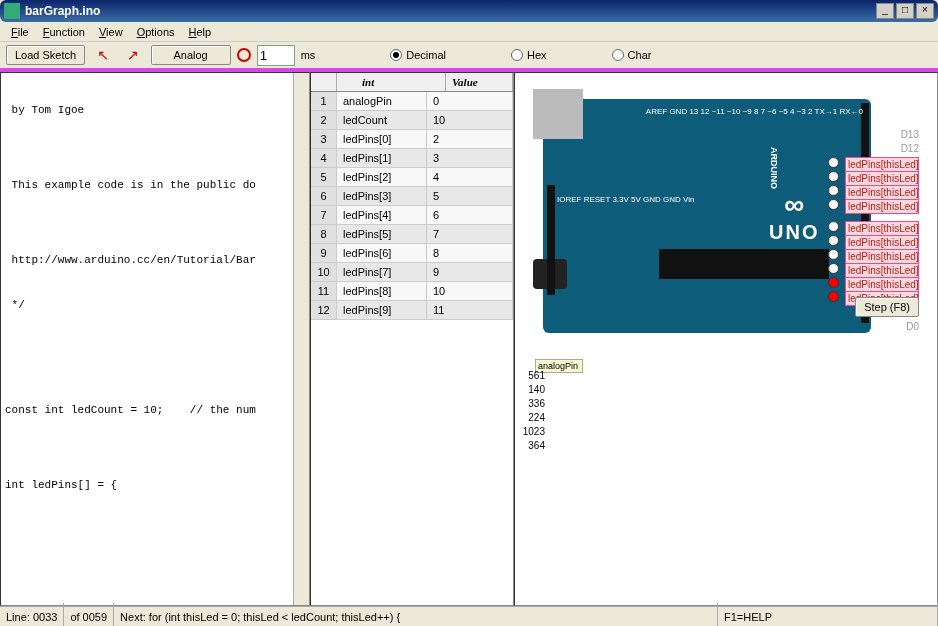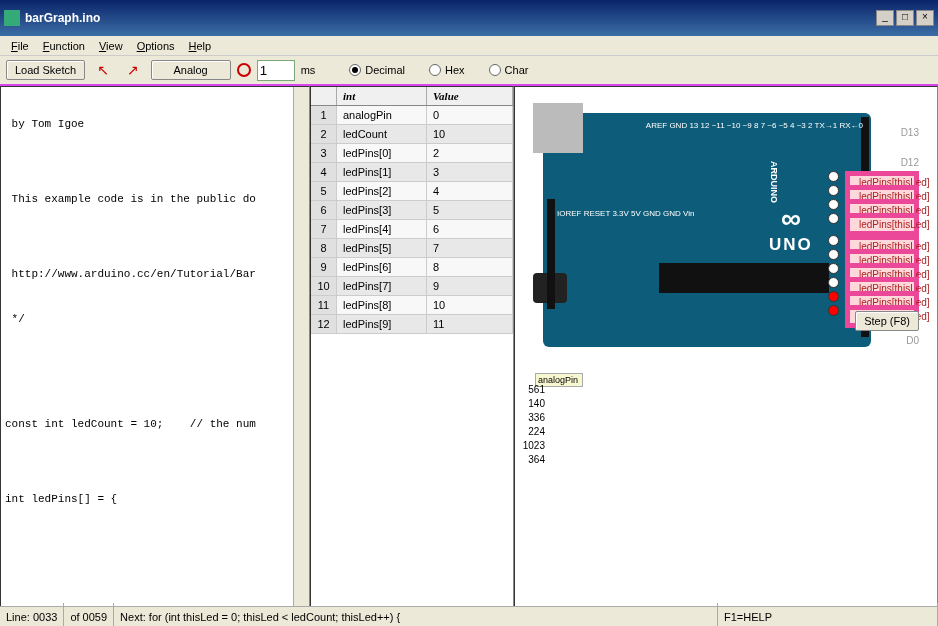--- a/index.html
+++ b/index.html
@@ -1,78 +1,78 @@
 <!DOCTYPE html>
 <html><head>
 <meta charset="utf-8">
 <style>
 * { box-sizing: border-box; margin: 0; padding: 0; }
 body { font-family: "Segoe UI", Arial, sans-serif; font-size: 11px; background: #ece9d8; width: 938px; height: 626px; overflow: hidden; position: relative; }
 
 
-.titlebar { background: linear-gradient(#0a246a, #3b6ea5); color: #fff; height: 36px; display: flex; align-items: center; padding: 0 4px; }
+.titlebar { background: linear-gradient(#0a246a, #3b6ea5); color: #fff; height: 22px; display: flex; align-items: center; padding: 0 4px; border-radius: 6px; }
 .titlebar .icon { width: 16px; height: 16px; background: #3a7; margin-right: 5px; }
 .titlebar .title { flex: 1; font-weight: bold; font-size: 12px; }
 .winbtn { width: 18px; height: 16px; background: #d4d0c8; border: 1px solid #888; margin-left: 2px; text-align: center; line-height: 12px; color: #000; font-size: 10px; font-family: Arial; }
 
 
 .menubar { background: #ece9d8; height: 20px; display: flex; align-items: center; padding: 0 4px; border-bottom: 1px solid #ccc; }
 .menuitem { padding: 2px 7px; cursor: default; }
 .menuitem:first-letter { text-decoration: underline; }
 
 
-.toolbar { background: #ece9d8; height: 30px; display: flex; align-items: center; padding: 0 6px; gap: 6px; border-bottom: 2px solid #d946ef; }
+.toolbar { background: #ece9d8; height: 30px; display: flex; align-items: center; padding: 0 6px; gap: 6px; border-bottom: 4px solid #d946ef; }
 .btn { background: #ece9d8; border: 1px solid #888; border-radius: 2px; padding: 3px 8px; font-size: 11px; box-shadow: inset 1px 1px 0 #fff; }
 .arrow { font-size: 14px; color: #c00; padding: 0 6px; }
 .redcircle { width: 14px; height: 14px; border: 2px solid #c00; border-radius: 50%; }
 .timin { width: 38px; border: 1px solid #7a7; padding: 2px; }
 .radio-group { display: flex; gap: 24px; align-items: center; }
-.radio-opt { display: flex; align-items: flex-end; gap: 4px; }
+.radio-opt { display: flex; align-items: flex-end; gap: 4px; margin-left: 41px; }
 .radio-circle { width: 12px; height: 12px; border: 1px solid #666; border-radius: 50%; display: flex; align-items: center; justify-content: center; background: #fff; }
 .radio-dot { width: 6px; height: 6px; background: #000; border-radius: 50%; }
 
 
 .main { display: flex; height: 534px; }
 .codepane { width: 310px; background: #fff; border: 1px inset #888; font-family: "Courier New", monospace; font-size: 11px; line-height: 15px; white-space: pre; overflow: hidden; position: relative; }
 .codeline { padding: 0 4px; }
 .codepane .vscroll { position: absolute; right: 0; top: 0; bottom: 0; width: 16px; background: #ece9d8; border-left: 1px solid #aaa; }
 
 
 .tablepane { width: 204px; background: #fff; border: 1px inset #888; }
 .thead { display: flex; background: #f0f0f0; border-bottom: 1px solid #888; }
 .th { padding: 3px 6px; font-style: italic; font-weight: bold; font-family: Georgia, serif; border-right: 1px solid #aaa; }
 .th.num { width: 26px; }
-.th.name { width: 90px; }
+.th.name { width: 90px; margin-left: 19px; }
 .th.val { flex: 1; }
 .trow { display: flex; border-bottom: 1px solid #ccc; }
 .trow:nth-child(even) { background: #e8e8e8; }
 .trow:nth-child(odd) { background: #f8f8f8; }
 .td { padding: 3px 6px; border-right: 1px solid #ccc; }
 .td.num { width: 26px; background: #e0e0e0; text-align: center; }
 .td.name { width: 90px; }
 .td.val { flex: 1; }
 
 
 .ardpane { flex: 1; background: #fff; border: 1px inset #888; position: relative; padding: 8px; }
 .board { position: absolute; left: 28px; top: 26px; width: 328px; height: 234px; background: #0d5c7a; border-radius: 6px; }
 .board .usb { position: absolute; left: -10px; top: -10px; width: 50px; height: 50px; background: #bbb; }
 .board .power { position: absolute; left: -10px; top: 160px; width: 34px; height: 30px; background: #222; border-radius: 4px; }
 .board .chip { position: absolute; left: 116px; top: 150px; width: 170px; height: 30px; background: #111; }
 .board .logo { position: absolute; left: 226px; top: 48px; color: #fff; font-weight: bold; font-size: 9px; text-align: center; }
 .board .logo .inf { font-size: 28px; }
-.board .logo .uno { font-size: 17px; letter-spacing: 2px; }
+.board .logo .uno { font-size: 20px; letter-spacing: 2px; }
 .board .plabels { position: absolute; font-size: 8px; color: #fff; line-height: 13px; }
 .board .plabels.left { left: 14px; top: 94px; }
 .board .plabels.right { right: 8px; top: 6px; text-align: right; }
 .board .hedl { position: absolute; left: 4px; top: 86px; width: 8px; height: 110px; background: #111; }
 .board .hedr { position: absolute; right: 2px; top: 4px; width: 8px; height: 220px; background: #111; }
 .board .rt { position: absolute; right: 36px; top: 4px; color: #fff; font-size: 8px; }
 
 
-.pinbtn { position: absolute; right: 18px; font-size: 10px; padding: 1px 9px; border: 5px solid #ec4899; background: #ffd8db; color: #a22; width: 74px; text-align: center; }
+.pinbtn { position: absolute; right: 18px; font-size: 10px; padding: 1px 2px; border: 1px solid #ec4899; background: #ffd8db; color: #a22; width: 74px; text-align: center; }
 .pinlab { position: absolute; right: 18px; font-size: 10px; color: #999; }
 .pindot { position: absolute; width: 11px; height: 11px; border: 1px solid #333; border-radius: 50%; background: #fff; }
 .pindot.on { background: #f00; }
 
 
 .anlab { position: absolute; left: 20px; top: 286px; width: 48px; border: 1px solid #aaa; background: #f8f8d0; font-size: 9px; padding: 1px 2px; }
 .avals { position: absolute; left: 0px; top: 296px; font-size: 10px; text-align: right; width: 30px; line-height: 14px; }
 
 .stepbtn { position: absolute; right: 18px; top: 224px; }
 
@@ -275,21 +275,21 @@
 ~6
 ~5
 4
 ~3
 2
 TX→1
 RX←0</div>
       <div class="rt" style="writing-mode:vertical-rl; top:60px; right:-16px;">DIGITAL (PWM~)</div>
     </div>
 
-    <div class="pinlab" style="top:40px">D13</div>
+    <div class="pinlab" style="top:56px">D13</div>
     <div class="pinlab" style="top:70px">D12</div>
 
     <div class="pindot" style="top:84px; right:98px"></div>
     <div class="pinbtn" style="top:84px">ledPins[thisLed]</div>
     <div class="pindot" style="top:98px; right:98px"></div>
     <div class="pinbtn" style="top:98px">ledPins[thisLed]</div>
     <div class="pindot" style="top:112px; right:98px"></div>
     <div class="pinbtn" style="top:112px">ledPins[thisLed]</div>
     <div class="pindot" style="top:126px; right:98px"></div>
     <div class="pinbtn" style="top:126px">ledPins[thisLed]</div>

